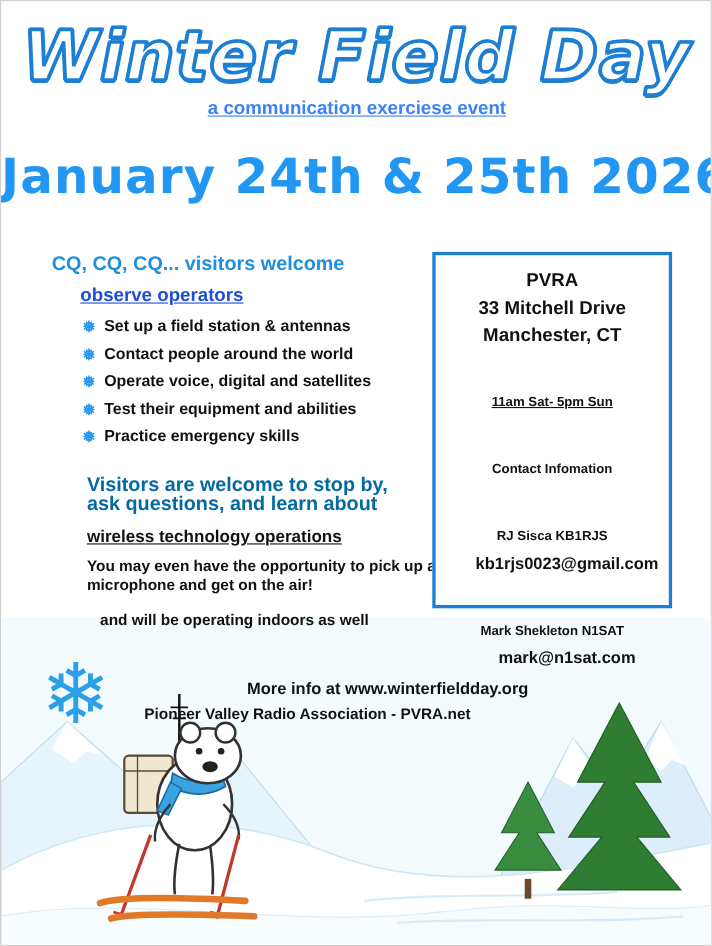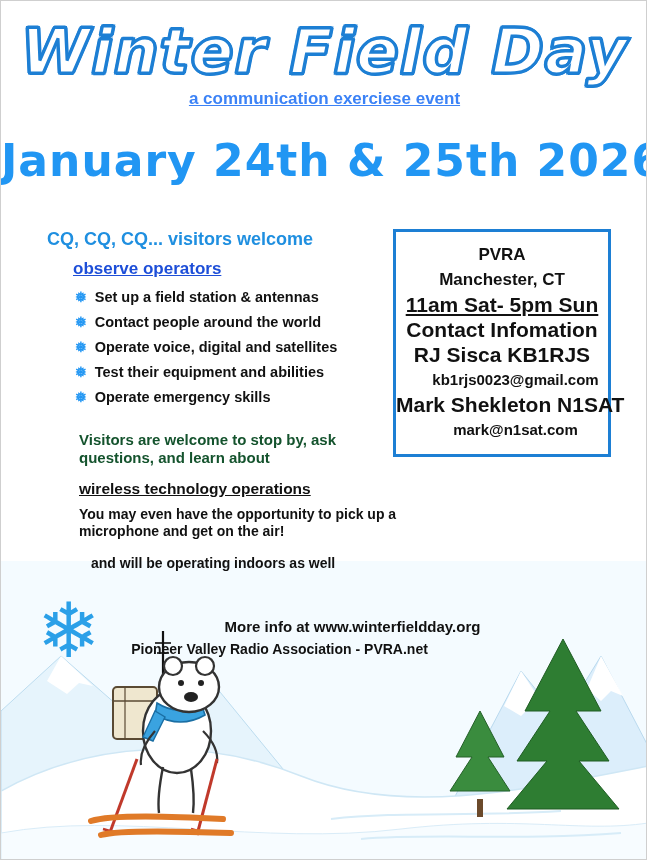--- a/index.html
+++ b/index.html
@@ -108,23 +108,23 @@
     margin-right: 8px;
     flex: 0 0 auto;
   }
   .bullet .btext { line-height: 17px; }
 
   .para1 {
     position: absolute;
     top: 430px;
     left: 78px;
     width: 300px;
-    font-size: 15px;
-    font-weight: bold;
-    color: #14532d;
+    font-size: 18px;
+    font-weight: bold;
+    color: #0369a1;
     line-height: 18px;
   }
   .wireless {
     position: absolute;
     top: 479px;
     left: 78px;
     font-size: 15.5px;
     font-weight: bold;
     color: #111111;
     text-decoration: underline;
@@ -147,36 +147,36 @@
     color: #111111;
     font-weight: bold;
   }
 
   
   .infobox {
     position: absolute;
     top: 228px;
     left: 392px;
     width: 218px;
-    height: 228px;
+    height: 324px;
     border: 3px solid #1d7fd4;
     background: rgba(255,255,255,0.85);
     box-sizing: border-box;
     padding-top: 10px;
     text-align: center;
   }
   .infobox .ib {
     font-size: 17px;
     font-weight: bold;
     color: #111111;
     line-height: 25px;
     white-space: nowrap;
   }
   .infobox .ib.u { text-decoration: underline; }
-  .infobox .ib.small { font-size: 21px; }
+  .infobox .ib.small { font-size: 12px; margin-top: 36px; }
   .infobox .ib.smaller { font-size: 15px; padding-left: 27px; }
 
   
   .moreinfo {
     position: absolute;
     top: 617px;
     left: 0;
     width: 647px;
     text-align: center;
     font-size: 15px;
@@ -307,31 +307,32 @@
     <div class="bullet">
       <span class="flake">❅</span>
       <span class="btext">Operate voice, digital and satellites</span>
     </div>
     <div class="bullet">
       <span class="flake">❅</span>
       <span class="btext">Test their equipment and abilities</span>
     </div>
     <div class="bullet">
       <span class="flake">❅</span>
-      <span class="btext">Operate emergency skills</span>
+      <span class="btext">Practice emergency skills</span>
     </div>
   </div>
 
   <div class="para1">Visitors are welcome to stop by, ask questions, and learn about</div>
   <div class="wireless">wireless technology operations</div>
   <div class="para2">You may even have the opportunity to pick up a microphone and get on the air!</div>
   <div class="para3">and will be operating indoors as well</div>
 
   <div class="infobox">
     <div class="ib">PVRA</div>
+    <div class="ib">33 Mitchell Drive</div>
     <div class="ib">Manchester, CT</div>
     <div class="ib u small">11am Sat- 5pm Sun</div>
     <div class="ib small">Contact Infomation</div>
     <div class="ib small">RJ Sisca KB1RJS</div>
     <div class="ib smaller">kb1rjs0023@gmail.com</div>
     <div class="ib small">Mark Shekleton N1SAT</div>
     <div class="ib smaller">mark@n1sat.com</div>
   </div>
 
   <div class="moreinfo">More info at www.winterfieldday.org</div>

